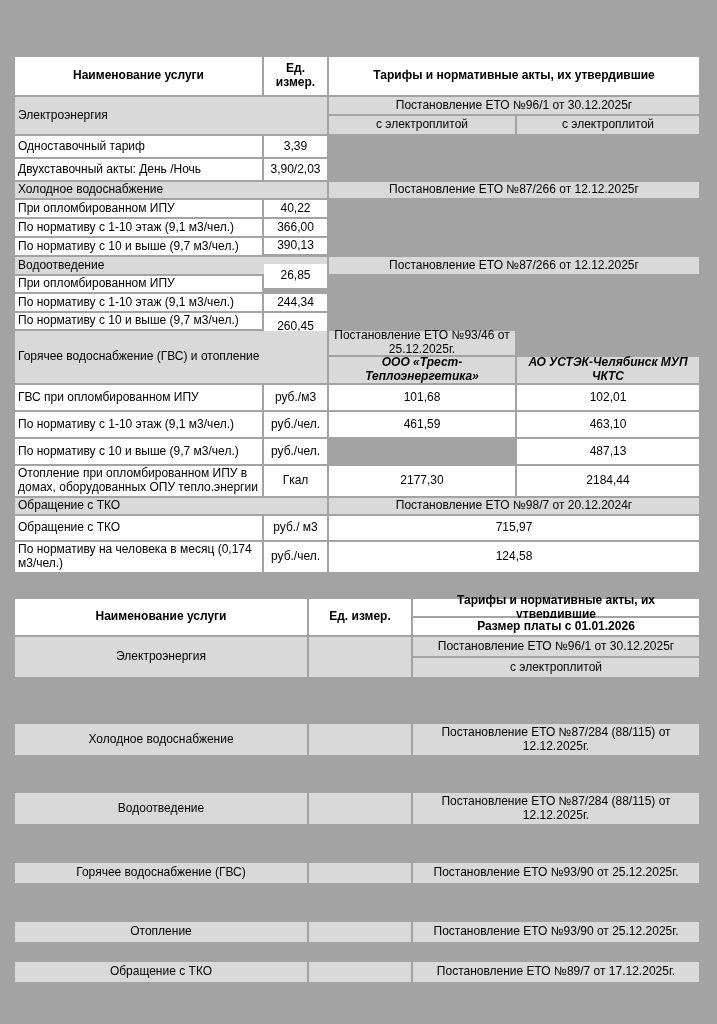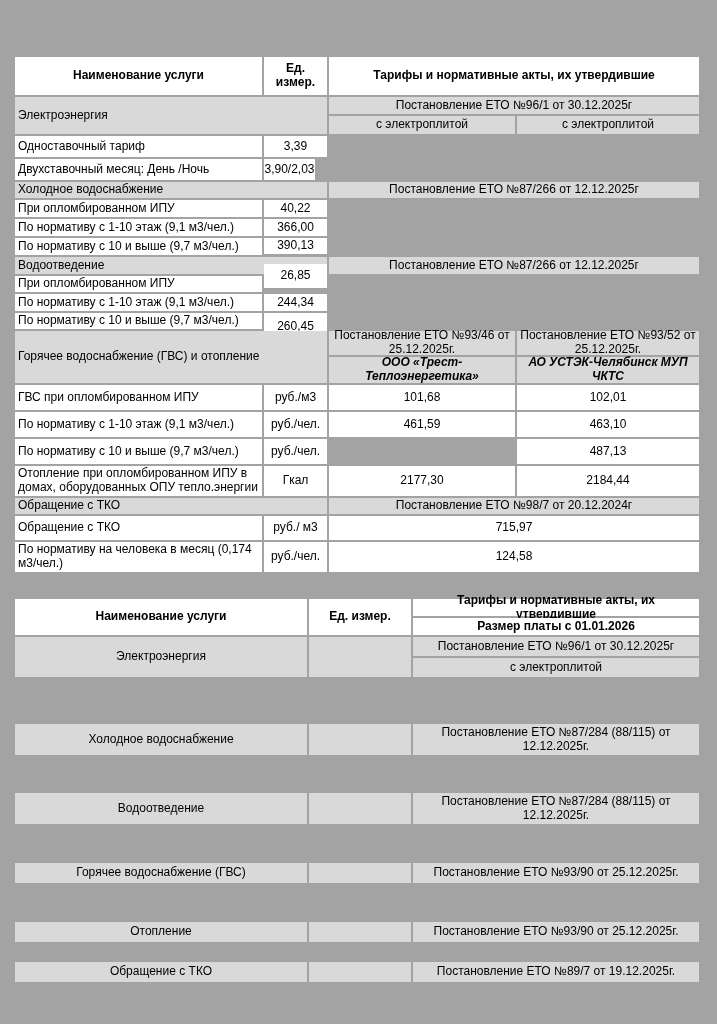--- a/index.html
+++ b/index.html
@@ -25,22 +25,22 @@
   <div class="c b" style="left:15px;top:57px;width:247px;height:38px">Наименование услуги</div>
   <div class="c b" style="left:264px;top:57px;width:63px;height:38px">Ед. измер.</div>
   <div class="c b" style="left:329px;top:57px;width:370px;height:38px">Тарифы и нормативные акты, их утвердившие</div>
 
   <div class="c g lft" style="left:15px;top:97px;width:312px;height:37px">Электроэнергия</div>
   <div class="c g" style="left:329px;top:97px;width:370px;height:17px">Постановление ЕТО №96/1 от 30.12.2025г</div>
   <div class="c g" style="left:329px;top:116px;width:186px;height:18px">с электроплитой</div>
   <div class="c g" style="left:517px;top:116px;width:182px;height:18px">с электроплитой</div>
   <div class="c lft" style="left:15px;top:136px;width:247px;height:21px">Одноставочный тариф</div>
   <div class="c" style="left:264px;top:136px;width:63px;height:21px">3,39</div>
-  <div class="c lft" style="left:15px;top:159px;width:247px;height:21px">Двухставочный месяц: День /Ночь</div>
-  <div class="c" style="left:264px;top:159px;width:51px;height:21px">3,90/2,03</div>
+  <div class="c lft" style="left:15px;top:159px;width:247px;height:21px">Двухставочный акты: День /Ночь</div>
+  <div class="c" style="left:264px;top:159px;width:63px;height:21px">3,90/2,03</div>
 
   <div class="c g lft" style="left:15px;top:182px;width:312px;height:16px">Холодное водоснабжение</div>
   <div class="c g" style="left:329px;top:182px;width:370px;height:16px">Постановление ЕТО №87/266 от 12.12.2025г</div>
   <div class="c lft" style="left:15px;top:200px;width:247px;height:17px">При опломбированном ИПУ</div>
   <div class="c" style="left:264px;top:200px;width:63px;height:17px">40,22</div>
   <div class="c lft" style="left:15px;top:219px;width:247px;height:17px">По нормативу с 1-10 этаж (9,1 м3/чел.)</div>
   <div class="c" style="left:264px;top:219px;width:63px;height:17px">366,00</div>
   <div class="c lft" style="left:15px;top:238px;width:247px;height:17px">По нормативу с 10 и выше (9,7 м3/чел.)</div>
   <div class="c" style="left:264px;top:238px;width:63px;height:16px">390,13</div>
 
@@ -48,21 +48,20 @@
   <div class="c g" style="left:329px;top:257px;width:370px;height:17px">Постановление ЕТО №87/266 от 12.12.2025г</div>
   <div class="c lft" style="left:15px;top:276px;width:247px;height:16px">При опломбированном ИПУ</div>
   <div class="c" style="left:264px;top:264px;width:63px;height:24px">26,85</div>
   <div class="c lft" style="left:15px;top:294px;width:247px;height:17px">По нормативу с 1-10 этаж (9,1 м3/чел.)</div>
   <div class="c" style="left:264px;top:294px;width:63px;height:17px">244,34</div>
   <div class="c lft" style="left:15px;top:313px;width:247px;height:16px">По нормативу с 10 и выше (9,7 м3/чел.)</div>
   <div class="c" style="left:264px;top:313px;width:63px;height:28px">260,45</div>
 
   <div class="c g lft" style="left:15px;top:331px;width:312px;height:52px">Горячее водоснабжение (ГВС) и отопление</div>
   <div class="c g" style="left:329px;top:331px;width:186px;height:24px">Постановление ЕТО №93/46 от 25.12.2025г.</div>
-  <div class="c g" style="left:517px;top:331px;width:182px;height:24px">Постановление ЕТО №93/52 от 25.12.2025г.</div>
   <div class="c g bi" style="left:329px;top:357px;width:186px;height:26px">ООО «Трест-Теплоэнергетика»</div>
   <div class="c g bi" style="left:517px;top:357px;width:182px;height:26px">АО УСТЭК-Челябинск МУП ЧКТС</div>
 
   <div class="c lft" style="left:15px;top:385px;width:247px;height:25px">ГВС при опломбированном ИПУ</div>
   <div class="c" style="left:264px;top:385px;width:63px;height:25px">руб./м3</div>
   <div class="c" style="left:329px;top:385px;width:186px;height:25px">101,68</div>
   <div class="c" style="left:517px;top:385px;width:182px;height:25px">102,01</div>
 
   <div class="c lft" style="left:15px;top:412px;width:247px;height:25px">По нормативу с 1-10 этаж (9,1 м3/чел.)</div>
   <div class="c" style="left:264px;top:412px;width:63px;height:25px">руб./чел.</div>
@@ -108,15 +107,15 @@
   <div class="c g" style="left:15px;top:863px;width:292px;height:20px">Горячее водоснабжение (ГВС)</div>
   <div class="c g" style="left:309px;top:863px;width:102px;height:20px"></div>
   <div class="c g" style="left:413px;top:863px;width:286px;height:20px">Постановление ЕТО №93/90 от 25.12.2025г.</div>
 
   <div class="c g" style="left:15px;top:922px;width:292px;height:20px">Отопление</div>
   <div class="c g" style="left:309px;top:922px;width:102px;height:20px"></div>
   <div class="c g" style="left:413px;top:922px;width:286px;height:20px">Постановление ЕТО №93/90 от 25.12.2025г.</div>
 
   <div class="c g" style="left:15px;top:962px;width:292px;height:20px">Обращение с ТКО</div>
   <div class="c g" style="left:309px;top:962px;width:102px;height:20px"></div>
-  <div class="c g" style="left:413px;top:962px;width:286px;height:20px">Постановление ЕТО №89/7 от 19.12.2025г.</div>
+  <div class="c g" style="left:413px;top:962px;width:286px;height:20px">Постановление ЕТО №89/7 от 17.12.2025г.</div>
 
 </div>
 
 </body></html>

